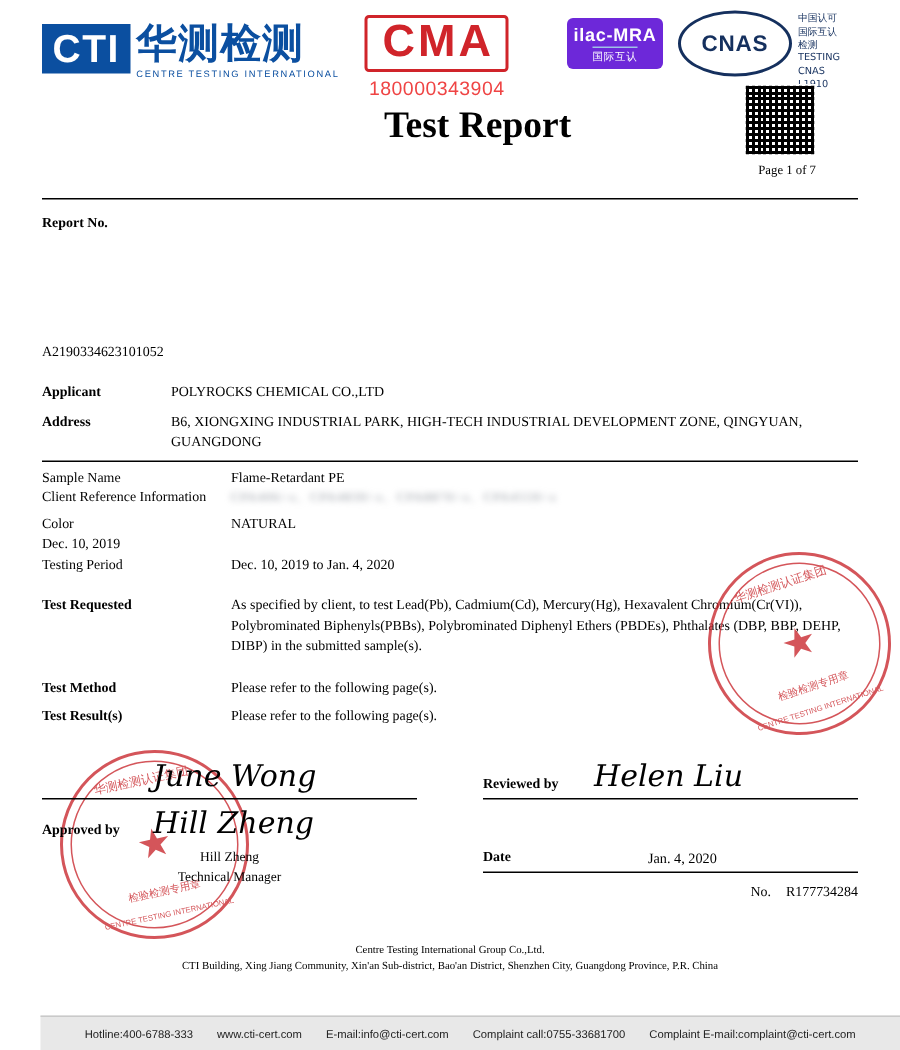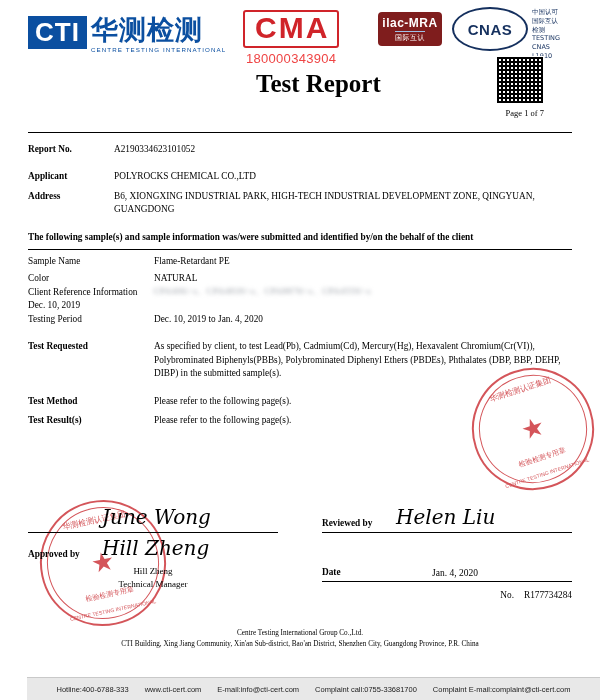--- a/index.html
+++ b/index.html
@@ -92,21 +92,21 @@
     margin-top: 3px;
   }
 
   .ilac {
     position: absolute;
     left: 350px;
     top: 12px;
     width: 64px;
     height: 34px;
     border-radius: 4px;
-    background: #7f1d1d;
+    background: #6d28d9;
     color: #fff;
     display: flex;
     flex-direction: column;
     align-items: center;
     justify-content: center;
     font-family: "Liberation Sans", sans-serif;
   }
   .ilac b { font-size: 12px; letter-spacing: 0.5px; }
   .ilac span { font-size: 7px; letter-spacing: 0.5px; border-top: 1px solid #9fc0e6; margin-top: 1px; padding-top: 1px;}
 
@@ -184,21 +184,21 @@
     line-height: 1.45;
   }
   .lbl {
     width: 86px;
     flex: 0 0 86px;
     font-weight: bold;
   }
   .lbl.plain { font-weight: normal; }
   .val { flex: 1; }
   .mt6 { margin-top: 6px; }
-  .mt10 { margin-top: 10px; }
+  .mt10 { margin-top: 10px; flex-direction: column; }
   .mt14 { margin-top: 14px; }
 
   .statement {
     font-size: 9.3px;
     font-weight: bold;
     line-height: 1.5;
     margin-top: 14px;
   }
   .thin-rule {
     border-top: 0.8px solid #000;
@@ -402,36 +402,35 @@
   <div class="row mt14">
     <div class="lbl">Applicant</div>
     <div class="val">POLYROCKS CHEMICAL CO.,LTD</div>
   </div>
 
   <div class="row mt6">
     <div class="lbl">Address</div>
     <div class="val">B6, XIONGXING INDUSTRIAL PARK, HIGH-TECH INDUSTRIAL DEVELOPMENT ZONE, QINGYUAN, GUANGDONG</div>
   </div>
 
-  <div class="statement">The following sample(s) and sample information was/were submitted and identified by/on the behalf of the client</div>
   <div class="thin-rule"></div>
 
   <div class="row">
     <div class="lbl plain" style="flex:0 0 126px; width:126px;">Sample Name</div>
     <div class="val">Flame-Retardant PE</div>
   </div>
 
+  <div class="row">
+    <div class="lbl plain" style="flex:0 0 126px; width:126px;">Client Reference Information</div>
+    <div class="val blurred">CPA406/-s、CPA4839/-s、CPA8870/-s、CPA4559/-s</div>
+  </div>
+
   <div class="row" style="margin-top:4px;">
     <div class="lbl plain" style="flex:0 0 126px; width:126px;">Color</div>
     <div class="val">NATURAL</div>
-  </div>
-
-  <div class="row">
-    <div class="lbl plain" style="flex:0 0 126px; width:126px;">Client Reference Information</div>
-    <div class="val blurred">CPA406/-s、CPA4839/-s、CPA8870/-s、CPA4559/-s</div>
   </div>
 
   <div class="row">
     <div class="val">Dec. 10, 2019</div>
   </div>
 
   <div class="row">
     <div class="lbl plain" style="flex:0 0 126px; width:126px;">Testing Period</div>
     <div class="val">Dec. 10, 2019 to Jan. 4, 2020</div>
   </div>

